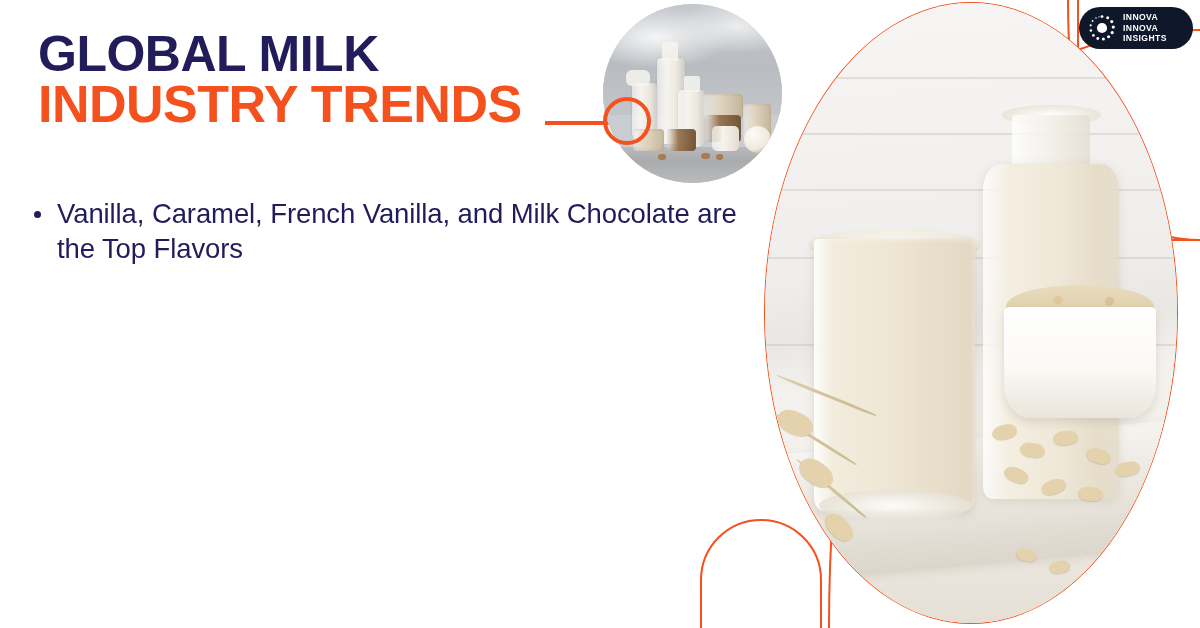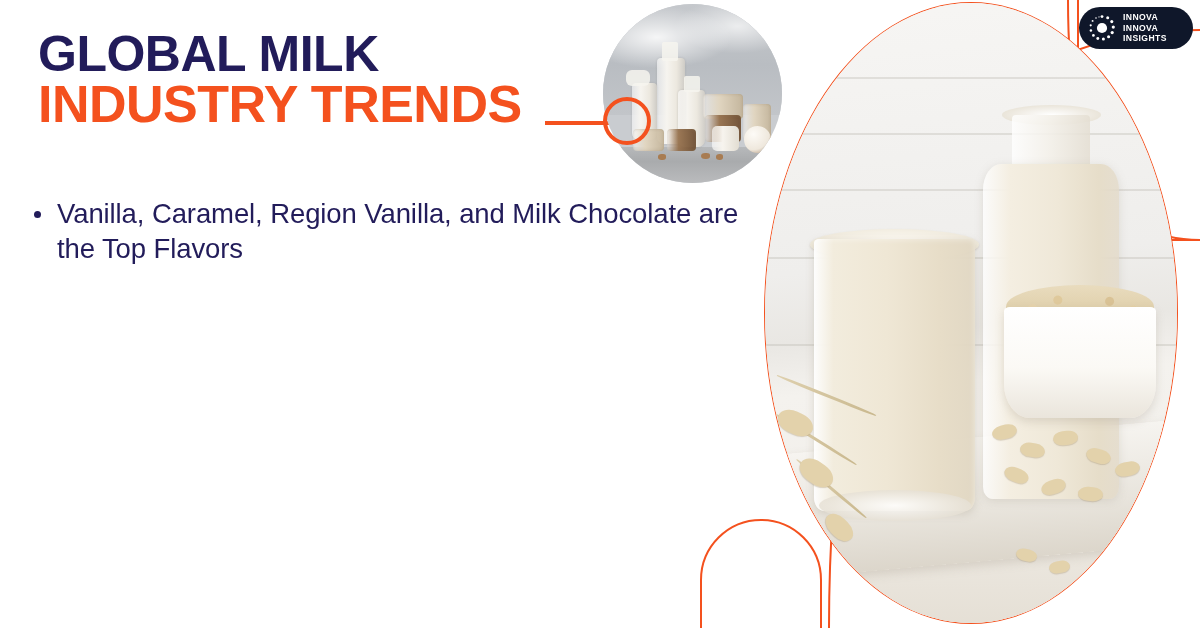--- a/index.html
+++ b/index.html
@@ -288,21 +288,21 @@
     <div class="nut" style="left:55%;top:83%;width:5%;height:3.5%;"></div>
     <div class="nut" style="left:63%;top:84%;width:4%;height:3%;"></div>
     <div class="nut" style="left:31%;top:84%;width:4%;height:3%;"></div>
   </div>
 
   <div id="connector-ring"></div>
 
   <ul id="bullets" style="list-style:none;margin:0;padding:0;">
     <li class="bullet">
       <span class="bullet-dot"></span>
-      <span class="bullet-text">Vanilla, Caramel, Region Vanilla, and Milk Chocolate are the Top Flavors</span>
+      <span class="bullet-text">Vanilla, Caramel, French Vanilla, and Milk Chocolate are the Top Flavors</span>
     </li>
   </ul>
 
   <div id="main-photo-wrap">
     <div id="main-photo">
       <div id="mp-bg"></div>
 
       <div class="wood-grain" style="top:12%;"></div>
       <div class="wood-grain" style="top:21%;left:-10%;"></div>
       <div class="wood-grain" style="top:30%;"></div>

